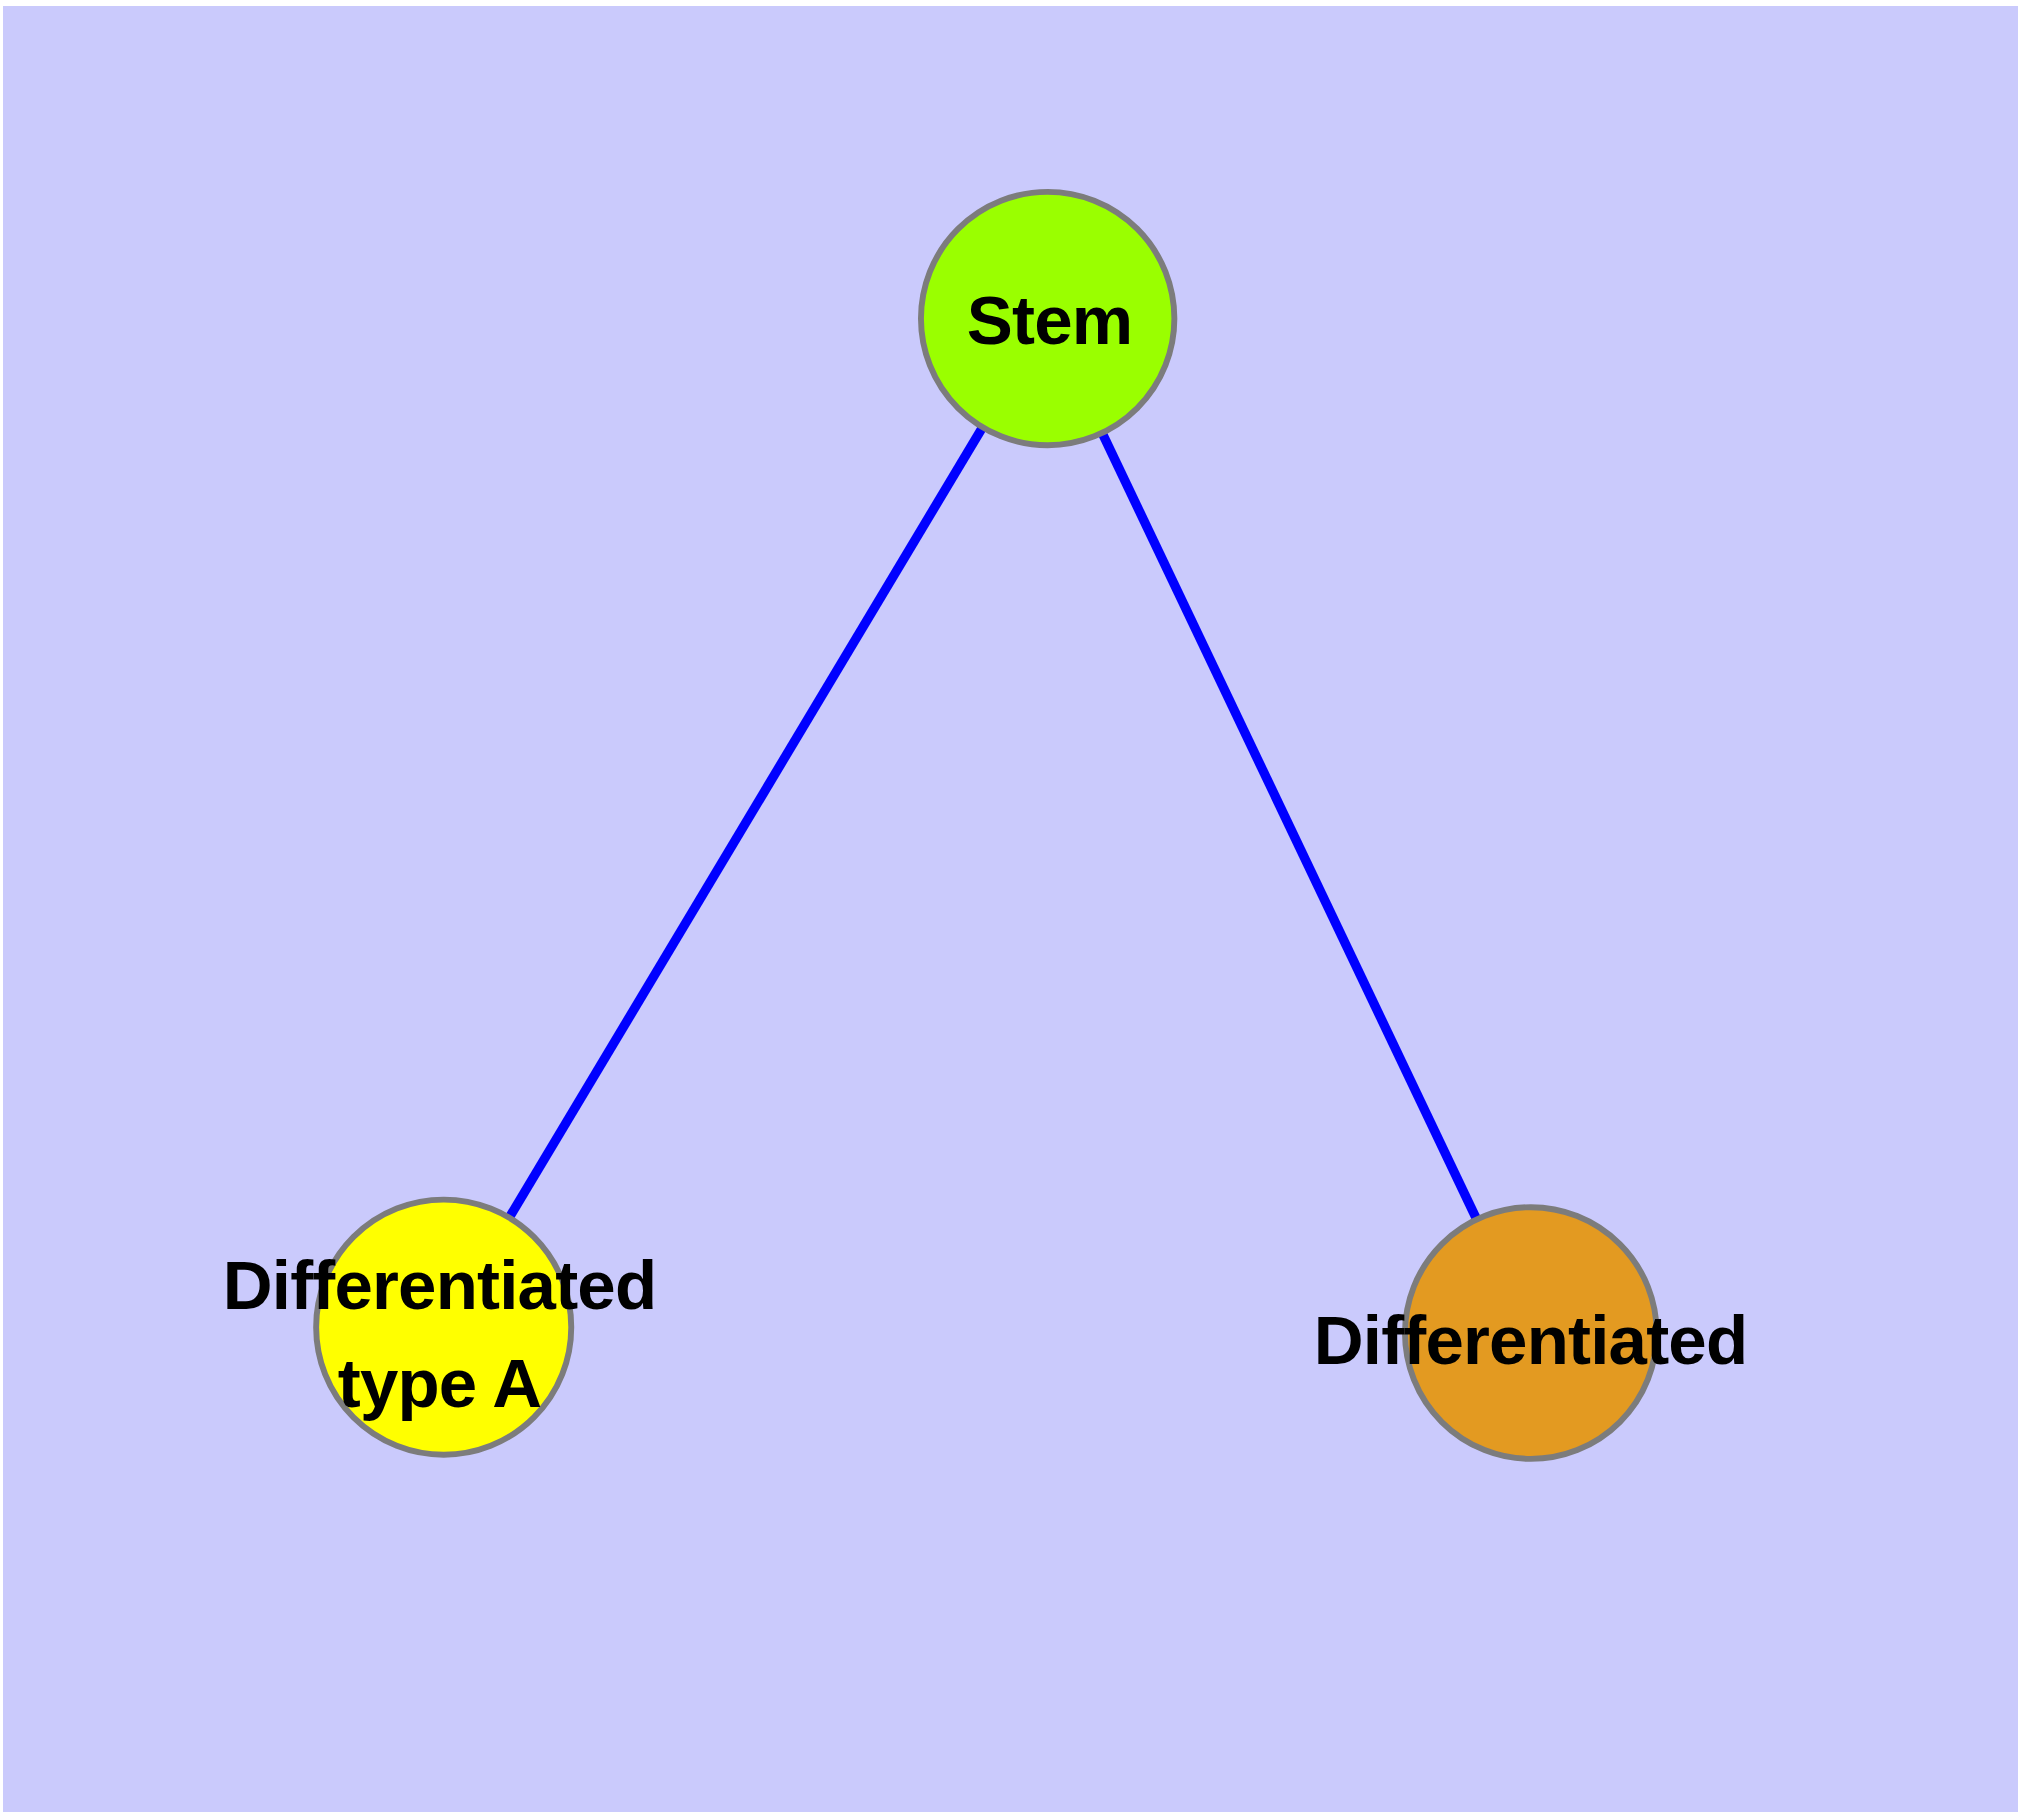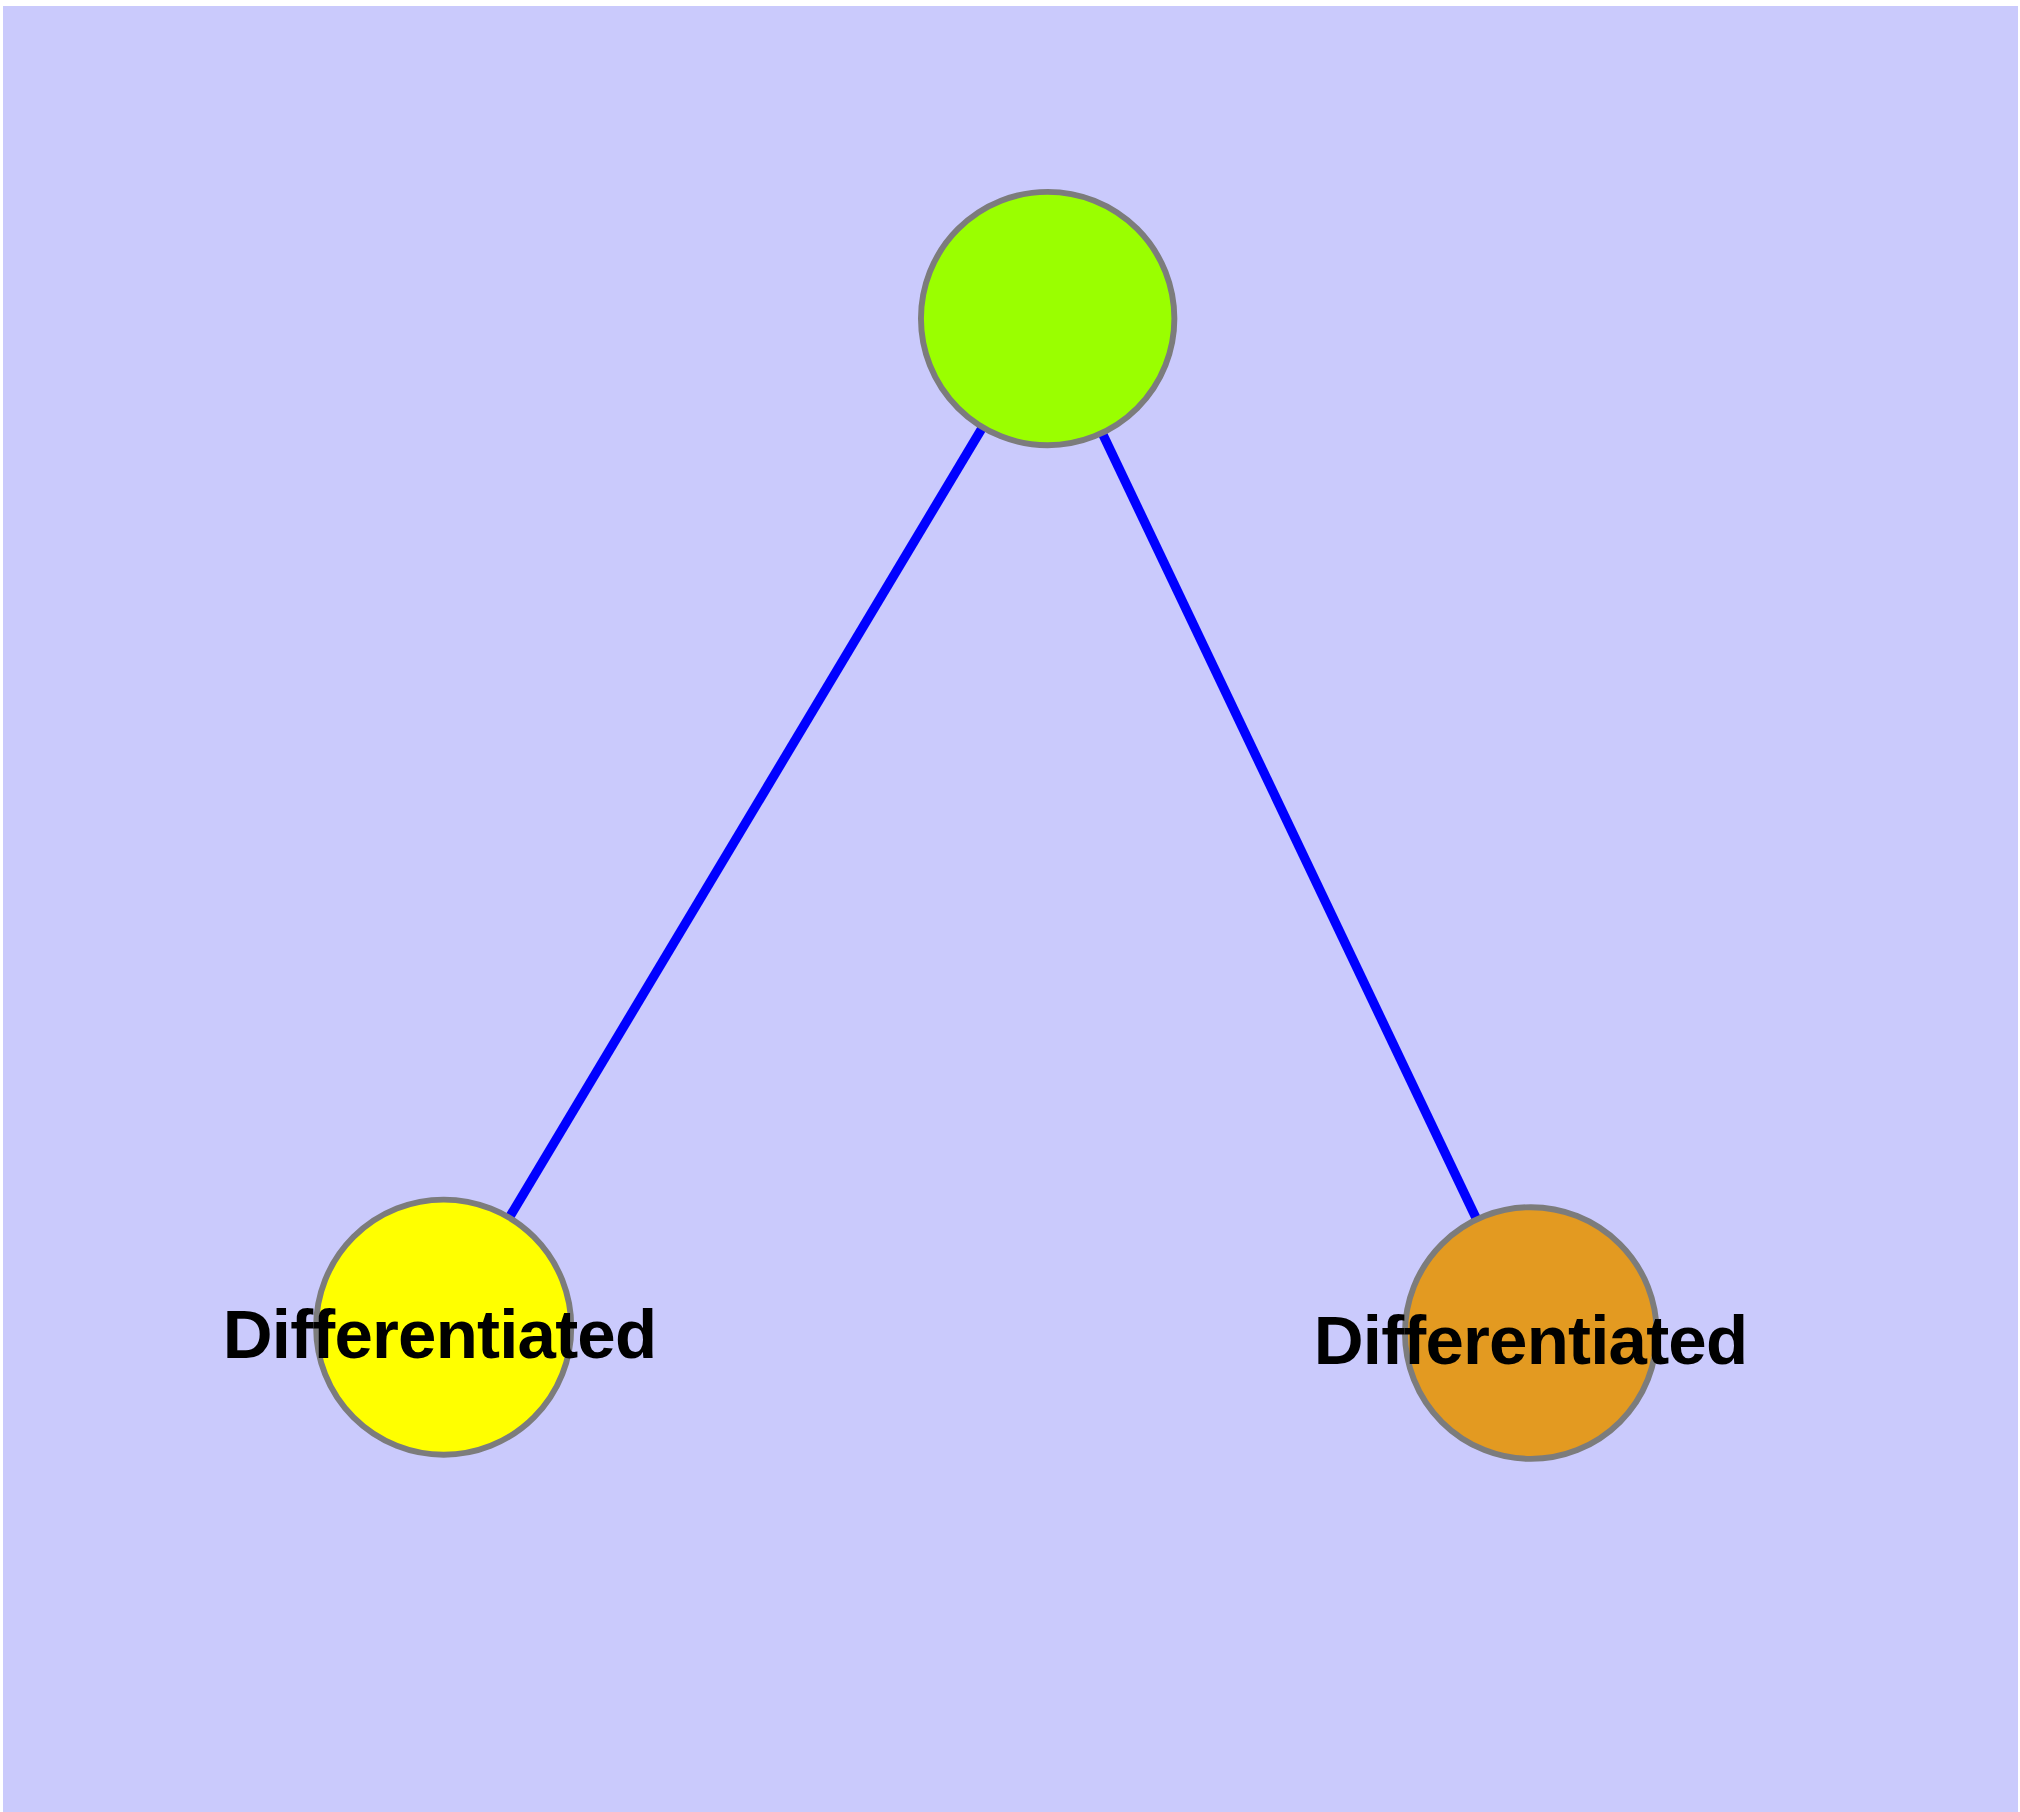--- a/index.html
+++ b/index.html
@@ -47,23 +47,27 @@
   <svg class="graph" viewBox="0 0 2384 2138">
 
     <line x1="1236" y1="370" x2="521" y2="1564" stroke-width="11" stroke="#0000ff"></line>
     <line x1="1236" y1="370" x2="1808" y2="1571" stroke-width="11" stroke="#0000ff"></line>
 
     <circle cx="1236" cy="370" r="150" stroke-width="7" fill="#9aff00" stroke="#7c7c7c"></circle>
     <circle cx="521" cy="1564" r="151" stroke-width="7" fill="#ffff00" stroke="#7c7c7c"></circle>
     <circle cx="1808" cy="1571" r="149" stroke-width="7" fill="#e39a21" stroke="#7c7c7c"></circle>
   </svg>
 
+  <div class="node-label" style="left:1047px; top:315px;">
+    <span>Stem</span>
+  </div>
 
   <div class="node-label" style="left:437px; top:1329px;">
     <span>Differentiated</span>
+    <span>type A</span>
   </div>
 
   <div class="node-label" style="left:1528px; top:1335px;">
     <span>Differentiated</span>
   </div>
 
 </div>
 
 
 </body></html>

